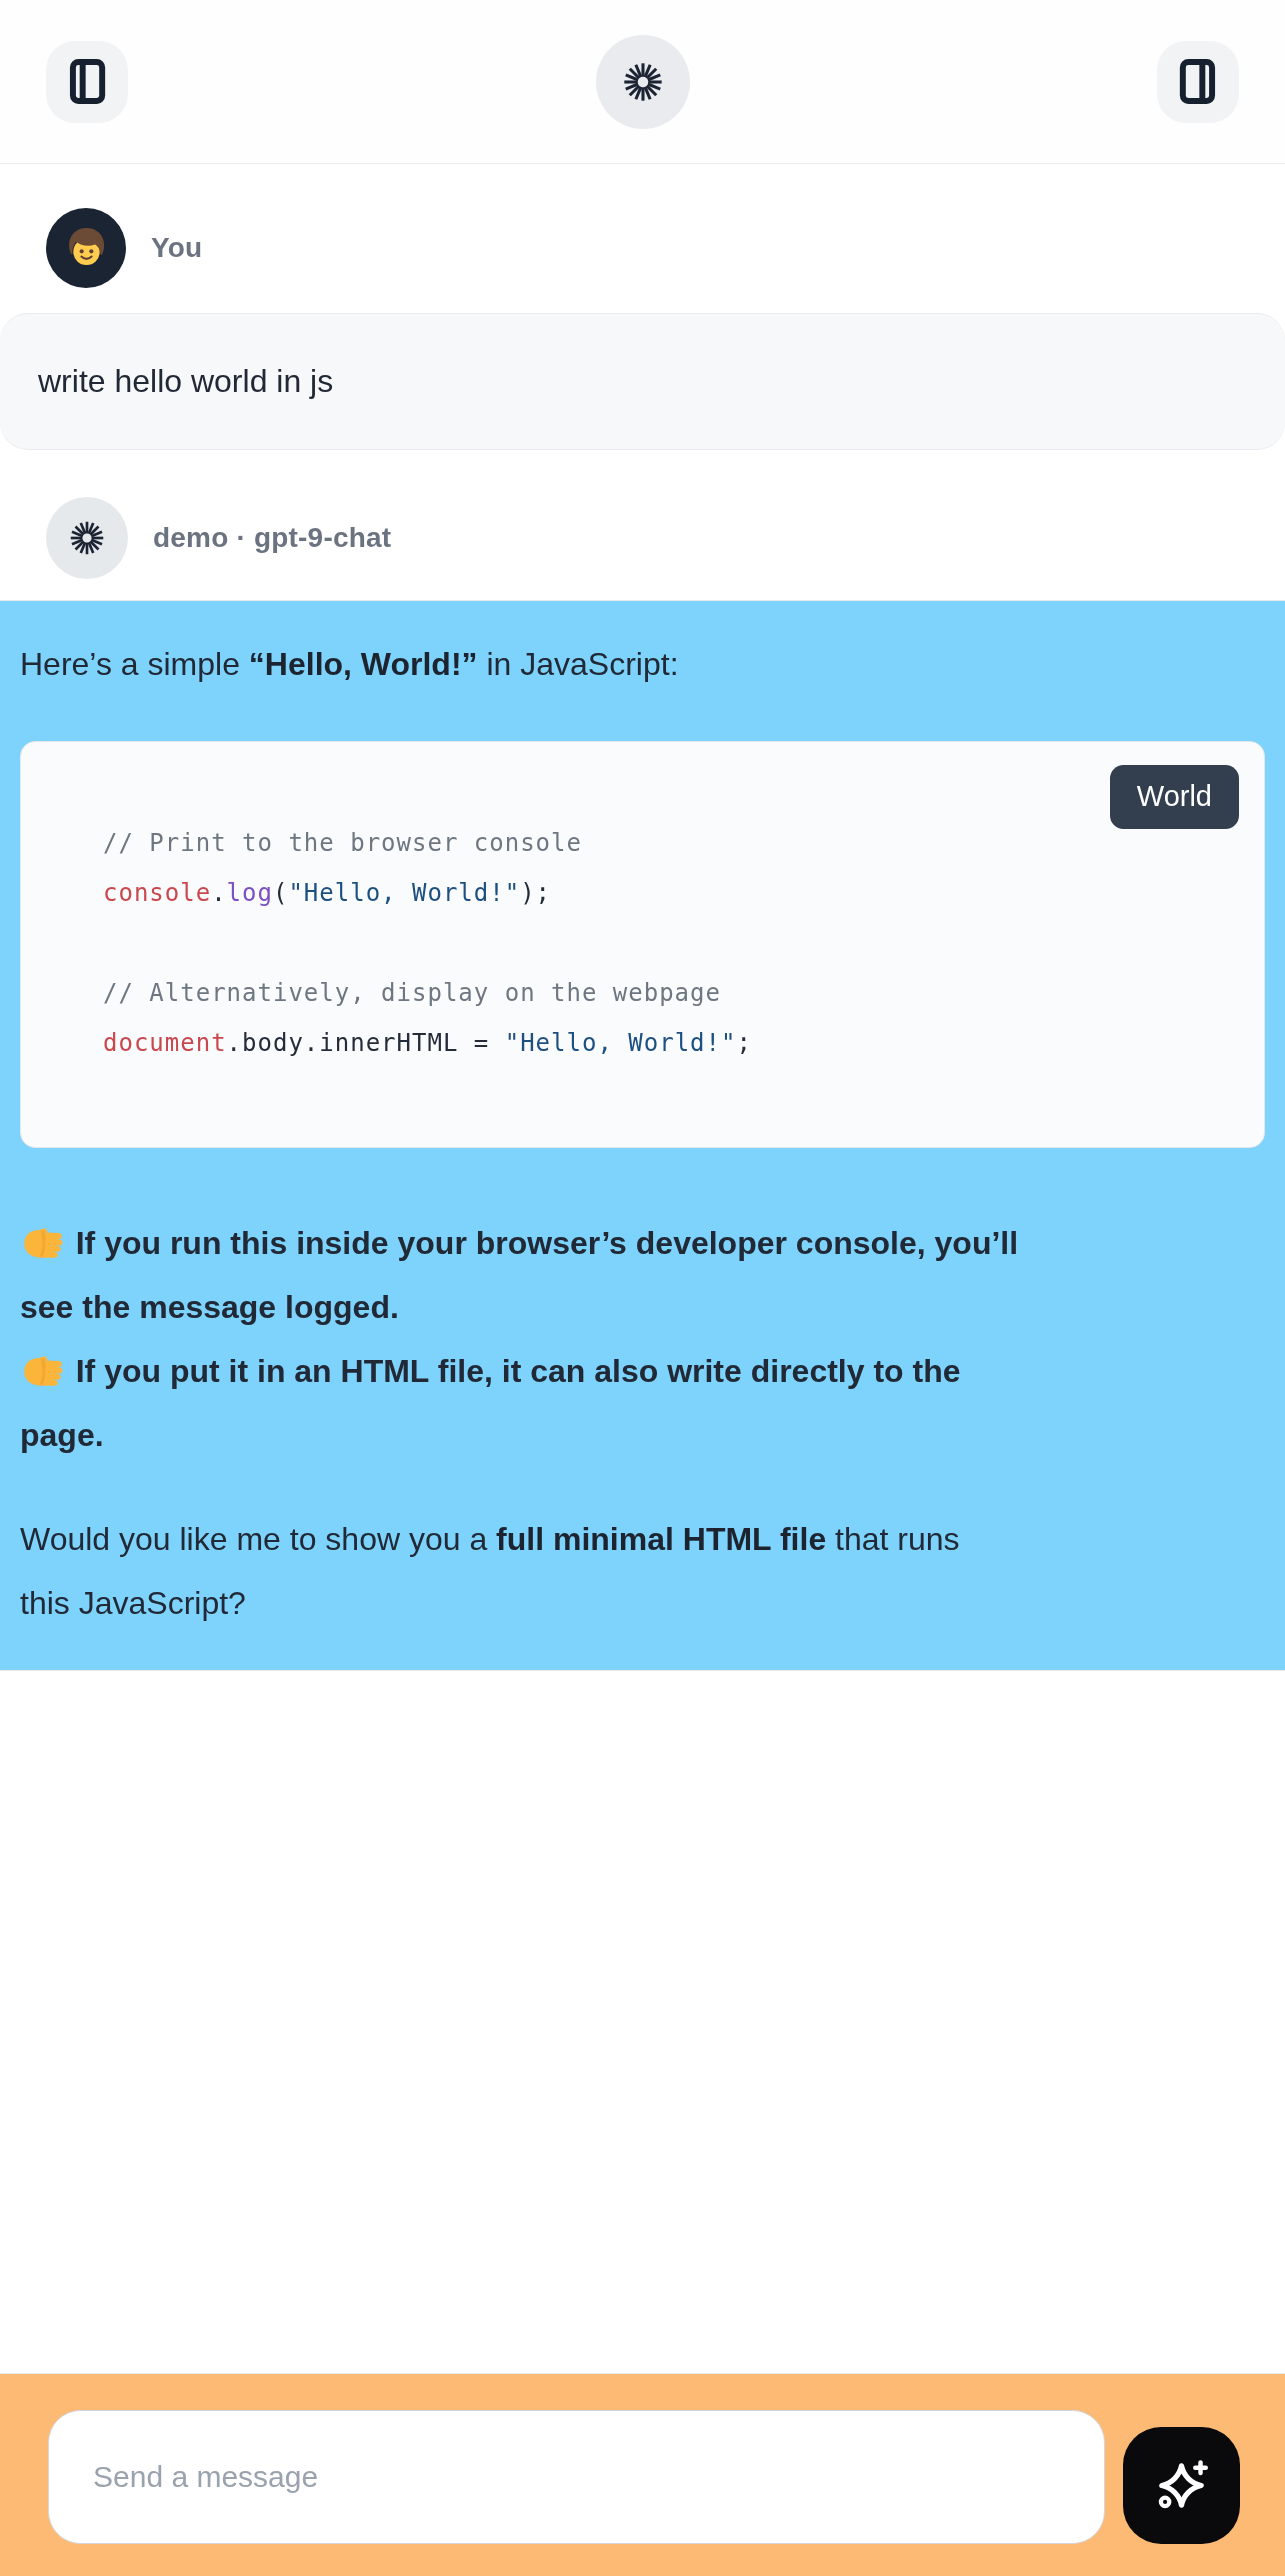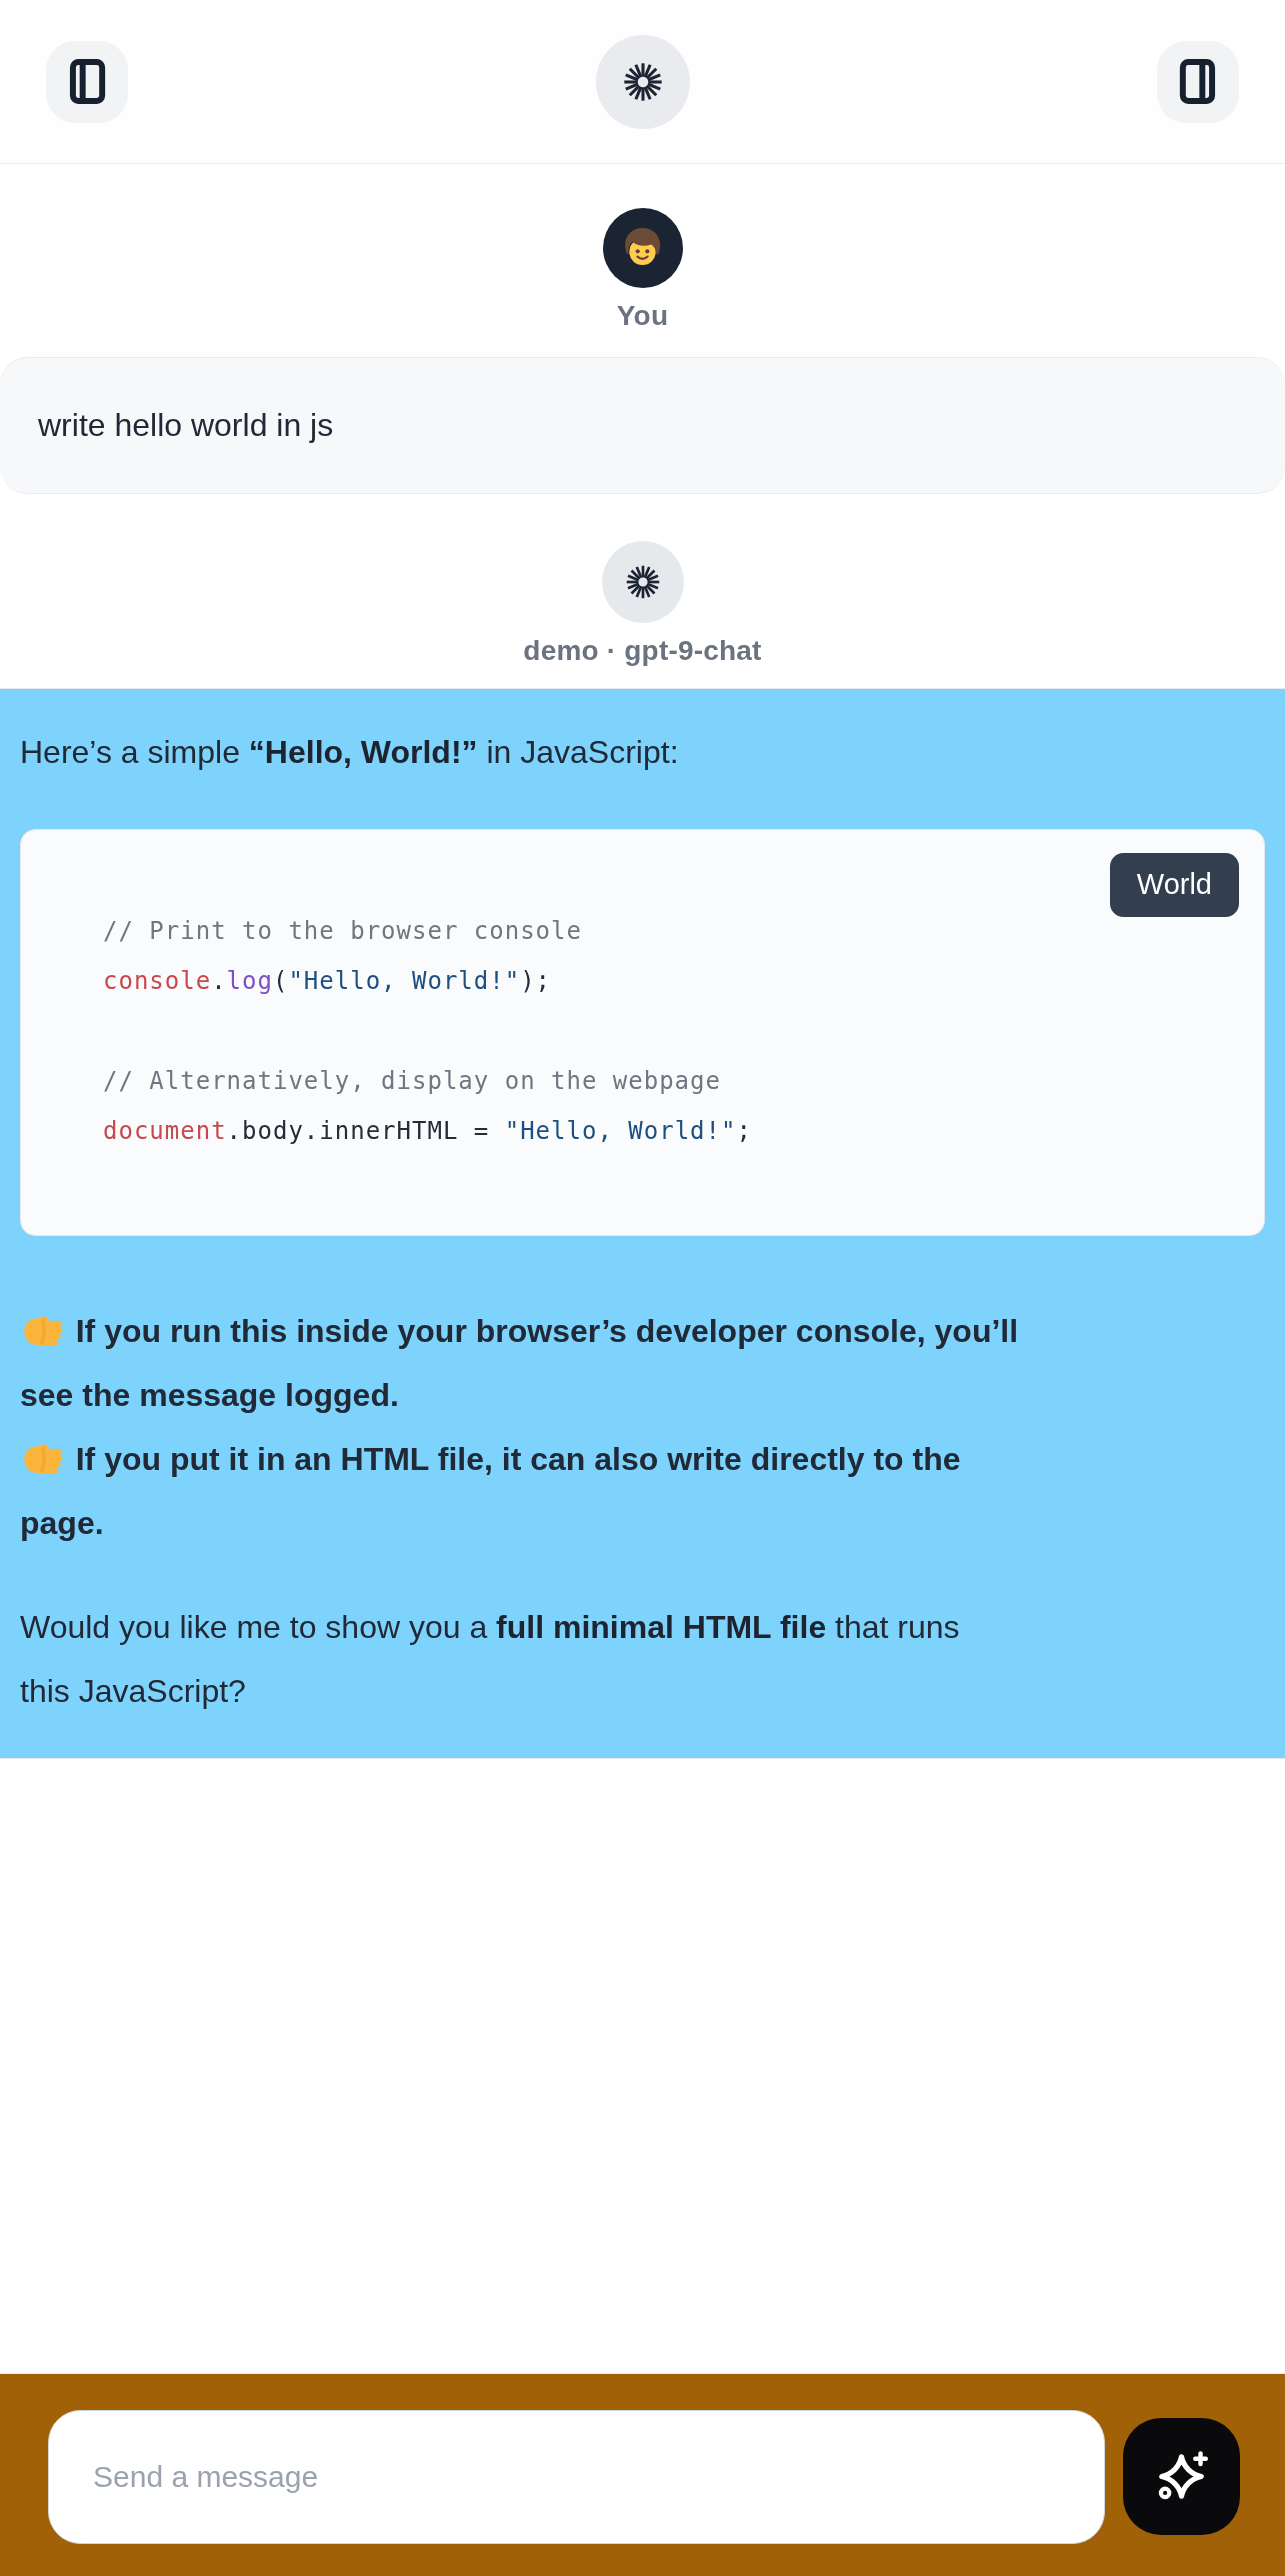--- a/index.html
+++ b/index.html
@@ -7,21 +7,21 @@
   body { font-family:"Liberation Sans", sans-serif; color:#212936; }
   .page { width:1285px; height:2576px; background:#ffffff; display:flex; flex-direction:column; overflow:hidden; position:relative; }
 
   
   .topbar { height:164px; flex:0 0 auto; border-bottom:1.9px solid #eaeced; display:flex; align-items:center; justify-content:space-between; padding:0 46px; position:relative; background:#fefefe; }
   .iconbtn { width:82px; height:82px; border:none; background:#f2f3f5; border-radius:29px; display:flex; align-items:center; justify-content:center; cursor:pointer; }
   .iconbtn.circle { width:94px; height:94px; border-radius:50%; background:#e9ebee; position:absolute; left:50%; top:50%; transform:translate(-50%,-50%); }
   .iconbtn svg { display:block; }
 
   
-  .msg-head { display:flex; align-items:center; gap:12px; padding:0 46px;flex-direction:column; }
+  .msg-head { display:flex; align-items:center; gap:25px; padding:0 46px; }
   .avatar { width:80px; height:80px; border-radius:50%; display:flex; align-items:center; justify-content:center; flex:0 0 auto; }
   .avatar.user { background:#1b2433; }
   .avatar.bot  { background:#e6e9ec; width:82px; height:82px; }
   .sender { font-size:28px; font-weight:700; color:#6b7280; letter-spacing:0.2px; }
 
   .user-head { margin-top:44px; }
   .bot-head  { margin-top:47px; }
 
   
   .user-band { margin-top:25px; height:137px; background:#f7f8fa; border-top:1.9px solid #e8eaee; border-bottom:1.9px solid #e8eaee; display:flex; align-items:center; padding:0 38px;border-radius:28px; }
@@ -41,21 +41,21 @@
   .tk-s { color:#1d5081; }
   .tk-p { color:#252c39; }
   .copy-btn { position:absolute; top:23px; right:25px; background:#333e4e; color:#ffffff; border:none; border-radius:13.4px; font-family:"Liberation Sans",sans-serif; font-size:29px; padding:15.3px 27px; cursor:pointer; }
 
   .para { font-size:32px; line-height:64px; white-space:nowrap; color:#212936; }
   .para.first { margin-top:63px;font-weight:bold; }
   .para.second { margin-top:40px; }
   .emoji-hand { display:inline-block; width:43px; height:43px; vertical-align:-8.6px; margin-right:3.8px; }
 
   
-  .composer { margin-top:auto; flex:0 0 auto; border-top:1.9px solid #eaeced; background:#a16207; display:flex; align-items:center; gap:18px; padding:36px 45px 32.5px 48px; }
+  .composer { margin-top:auto; flex:0 0 auto; border-top:1.9px solid #eaeced; background:#fdba74; display:flex; align-items:flex-end; gap:18px; padding:36px 45px 32.5px 48px; }
   .composer input { flex:1 1 auto; height:134px; border:1.9px solid #d3d7dd; border-radius:32.5px; background:#ffffff; font-family:"Liberation Sans",sans-serif; font-size:30px; color:#212936; padding:0 44px; outline:none; }
   .composer input::placeholder { color:#9aa2ae; }
   .send-btn { width:117px; height:117px; flex:0 0 auto; border:none; border-radius:38px; background:#0a0a0c; display:flex; align-items:center; justify-content:center; cursor:pointer; }
 </style>
 </head>
 <body>
 
 <div class="page">
 
   <header class="topbar">

